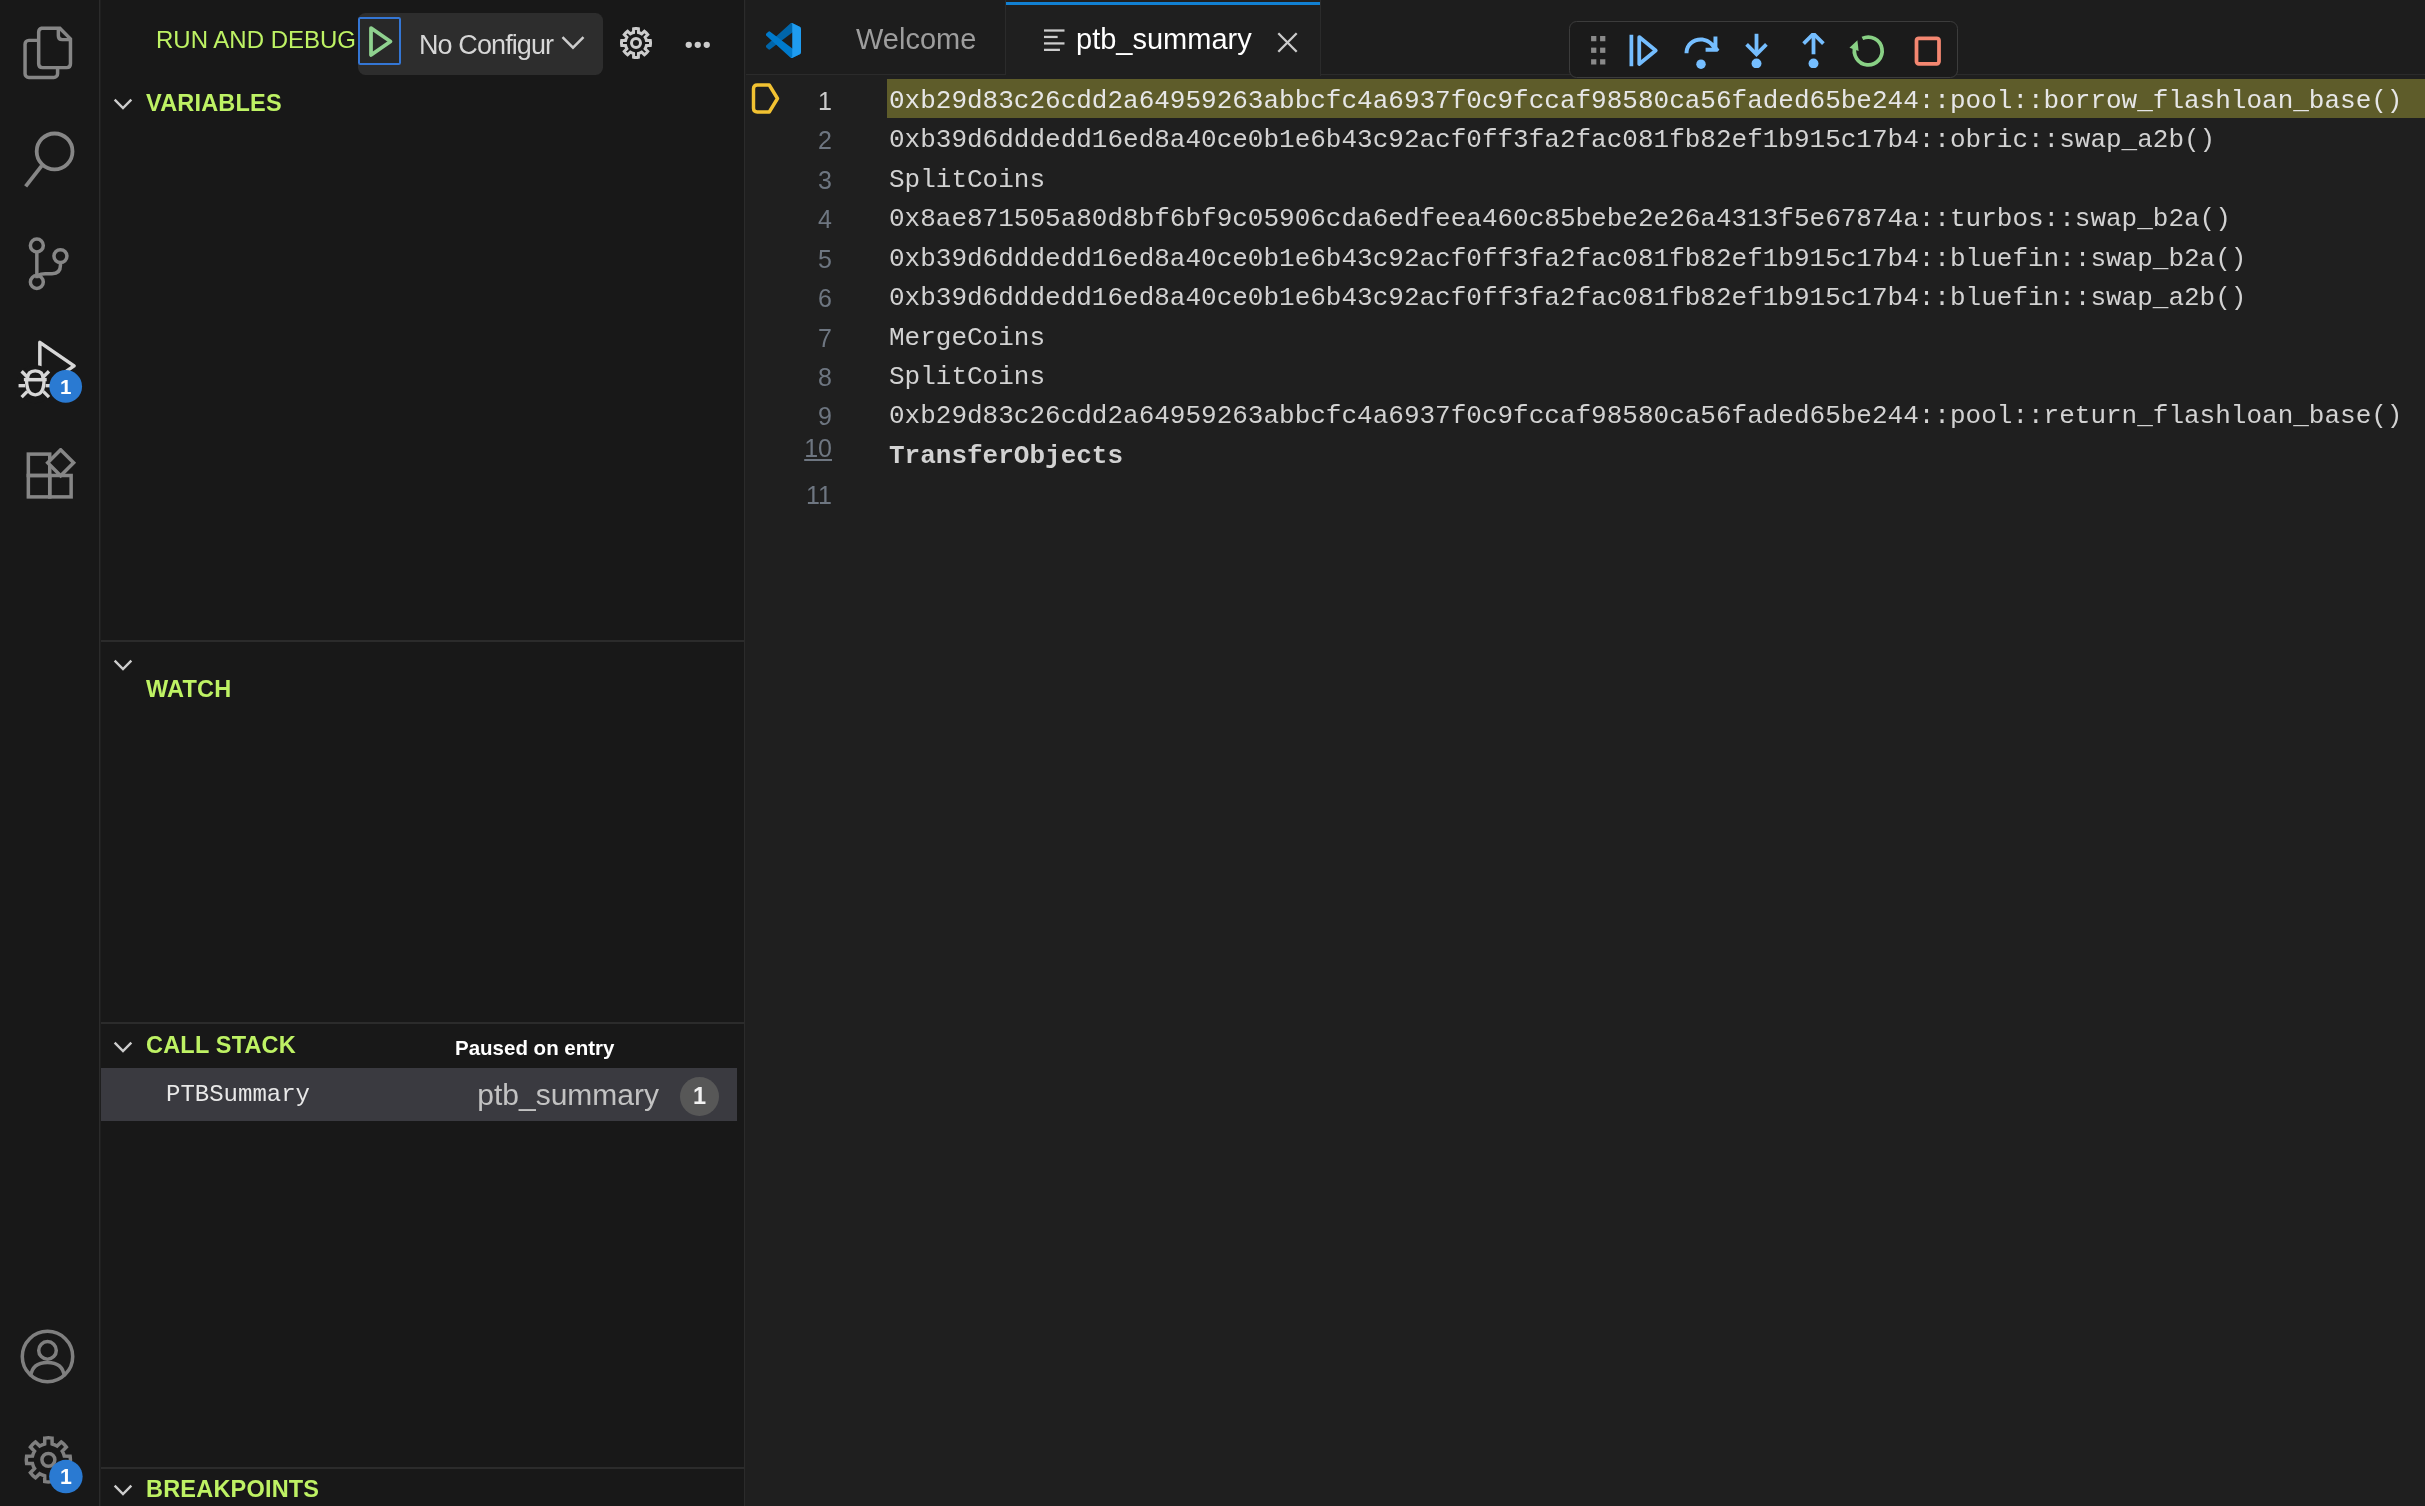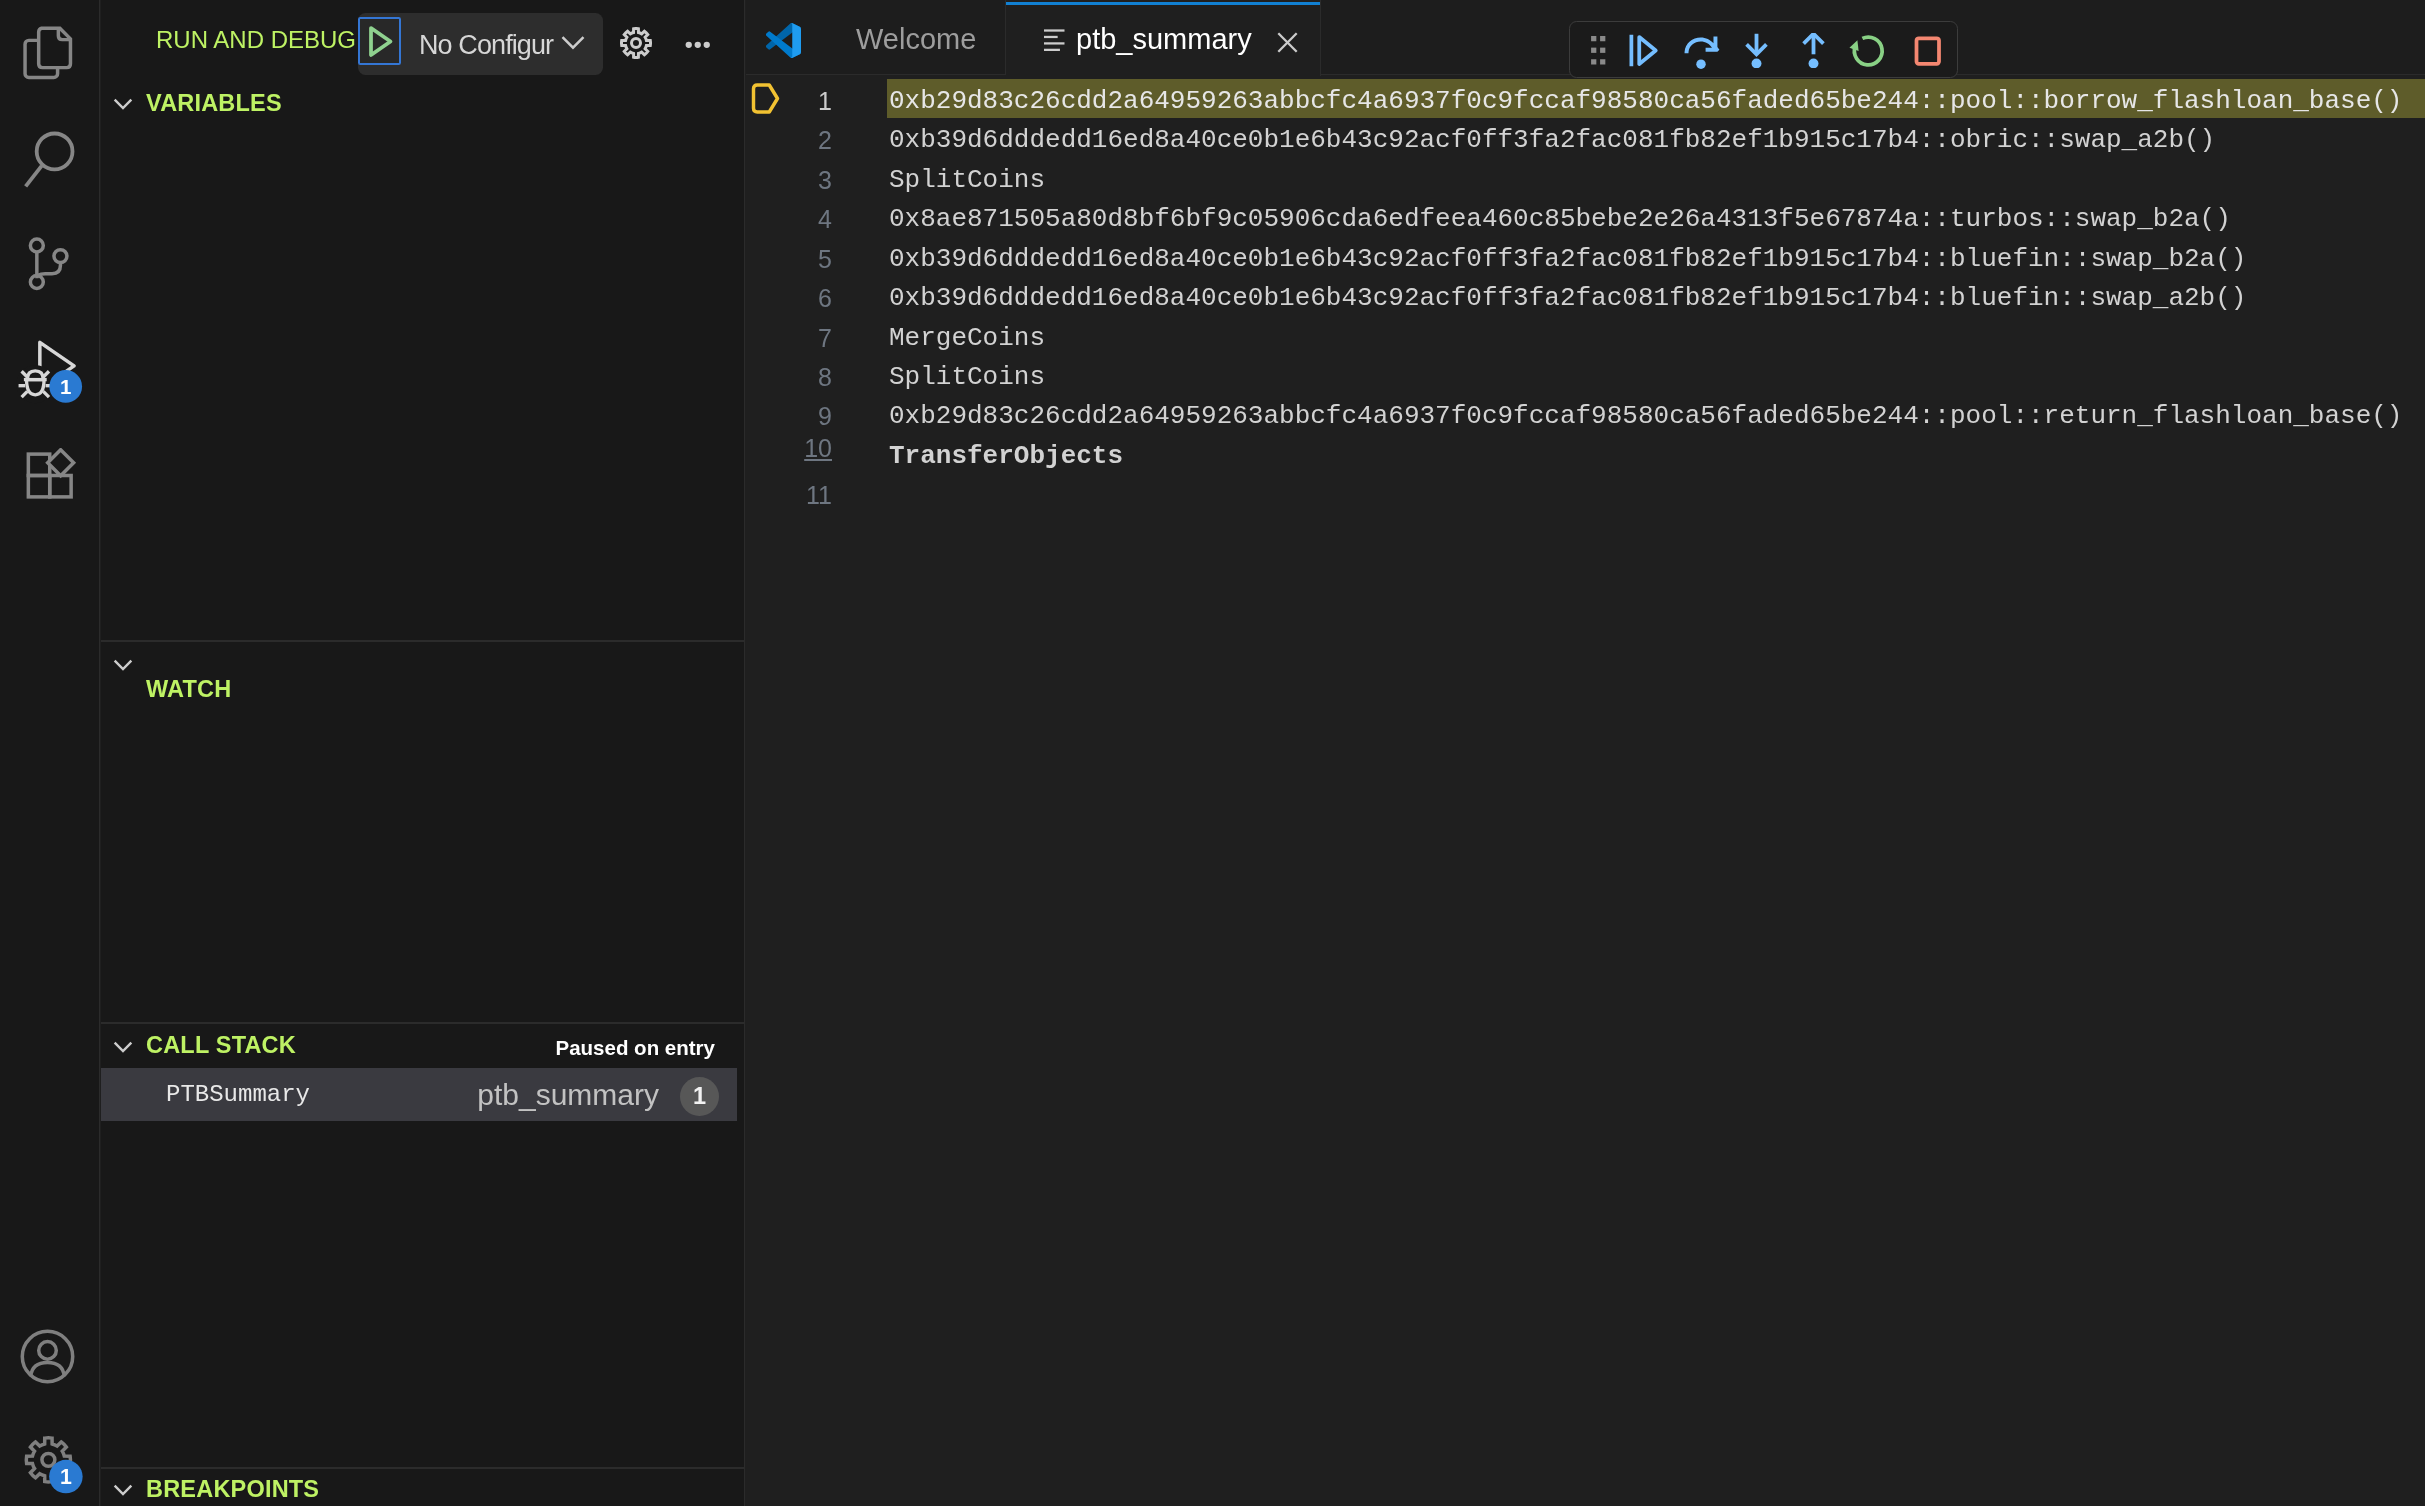--- a/index.html
+++ b/index.html
@@ -152,21 +152,21 @@
 <div class="abs sechdr" style="left:146px;top:652px;margin-top:24px;">WATCH</div>
 
 <div class="abs divider" style="top:1022px;"></div>
 
 <div class="abs" style="left:113px;top:1040px;">
 <svg width="20" height="14.4" viewBox="0 0 26 19">
       <path d="M2 3.5 L13 14.5 L24 3.5" fill="none" stroke="#cccccc" stroke-width="3.2"></path>
     </svg>
 </div>
 <div class="abs sechdr" style="left:146px;top:1032px;">CALL STACK</div>
-<div class="abs" style="left:455px;top:1036px;width:260px;text-align:right;font-size:20.5px;font-weight:bold;color:#ffffff;">Paused on entry</div>
+<div class="abs" style="left:455px;top:1036px;width:260px;font-size:20.5px;font-weight:bold;color:#ffffff;">Paused on entry</div>
 
 <div class="abs" style="left:101px;top:1068px;width:636px;height:53px;background:#3a3a40;"></div>
 <div class="abs mono" style="left:166px;top:1068px;height:62px;line-height:53px;font-size:24px;color:#e8e8e8;">PTBSummary</div>
 <div class="abs" style="left:379px;top:1068px;width:280px;height:53px;line-height:53px;text-align:right;font-size:30px;color:#c2c2c2;">ptb_summary</div>
 <div class="abs" style="left:680px;top:1077px;width:39px;height:39px;border-radius:20px;background:#575757;text-align:center;line-height:39px;font-size:23.5px;font-weight:bold;color:#f2f2f2;">1</div>
 
 <div class="abs divider" style="top:1467px;"></div>
 
 <div class="abs" style="left:113px;top:1483px;">
 <svg width="20" height="14.4" viewBox="0 0 26 19">

